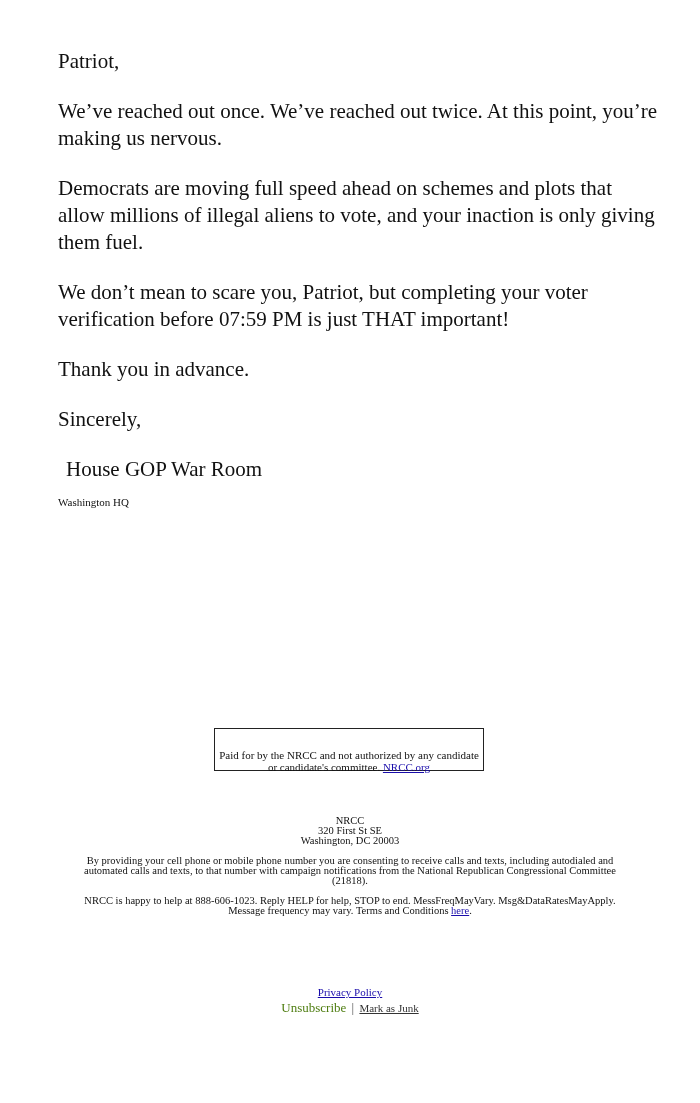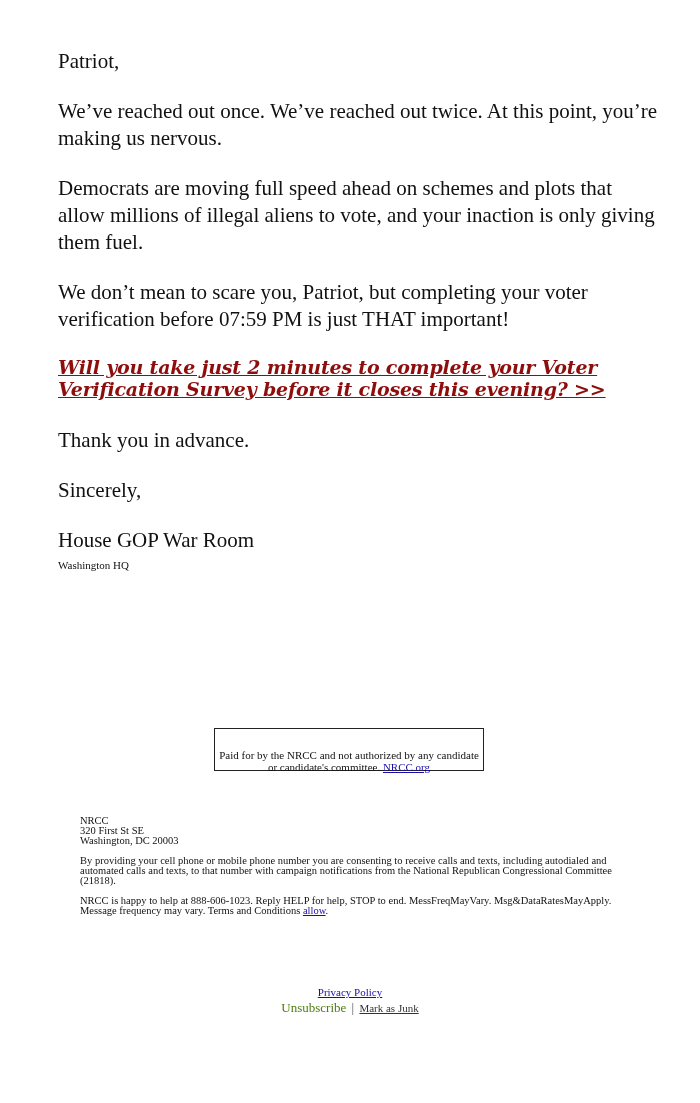--- a/index.html
+++ b/index.html
@@ -37,21 +37,21 @@
       line-height: 22px;
       color: #8e0e0e;
       text-decoration: underline;
       margin: 4px 0 27px 0;
       letter-spacing: -0.2px;
     }
     .sig-name {
       font-family: "Liberation Serif", "DejaVu Serif", serif;
       font-size: 21px;
       line-height: 27px;
-      margin: 0;
+      margin: 8px;
     }
     .sig-loc {
       font-family: "Liberation Serif", "DejaVu Serif", serif;
       font-size: 11px;
       line-height: 22px;
       margin: 0;
     }
     .disclaimer-box {
       position: absolute;
       left: 214px;
@@ -68,21 +68,21 @@
       color: #111;
     }
     a.link {
       color: #1a0dab;
       text-decoration: underline;
     }
     .footer {
       position: absolute;
       left: 80px;
       width: 540px;
-      text-align: left;
+      text-align: center;
       font-family: "Liberation Serif", "DejaVu Serif", serif;
       font-size: 10.5px;
       line-height: 10px;
       color: #111;
     }
     .addr { top: 816px; }
     .consent { top: 856px; }
     .help { top: 896px; }
     .bottom-links {
       position: absolute;
@@ -113,21 +113,20 @@
     }
   </style>
 </head>
 <body>
 
 <div class="content">
   <p class="para">Patriot,</p>
   <p class="para">We’ve reached out once. We’ve reached out twice. At this point, you’re making us nervous.</p>
   <p class="para">Democrats are moving full speed ahead on schemes and plots that allow millions of illegal aliens to vote, and your inaction is only giving them fuel.</p>
   <p class="para">We don’t mean to scare you, Patriot, but completing your voter verification before 07:59 PM is just THAT important!</p>
-  <a class="cta" href="#">Will you take just 2 minutes to complete your Voter Verification Survey before it closes this evening? &gt;&gt;</a>
   <p class="para">Thank you in advance.</p>
   <p class="para">Sincerely,</p>
   <p class="sig-name">House GOP War Room</p>
   <p class="sig-loc">Washington HQ</p>
 </div>
 
 <div class="disclaimer-box">
   <span>Paid for by the NRCC and not authorized by any candidate or candidate's committee.</span>
   <a class="link" href="#">NRCC.org</a>
 </div>
@@ -135,21 +134,21 @@
 <div class="footer addr">
   <div>NRCC</div>
   <div>320 First St SE</div>
   <div>Washington, DC 20003</div>
 </div>
 
 <div class="footer consent">By providing your cell phone or mobile phone number you are consenting to receive calls and texts, including autodialed and automated calls and texts, to that number with campaign notifications from the National Republican Congressional Committee (21818).</div>
 
 <div class="footer help">
   <span>NRCC is happy to help at 888-606-1023. Reply HELP for help, STOP to end. MessFreqMayVary. Msg&amp;DataRatesMayApply. Message frequency may vary. Terms and Conditions</span>
-  <a class="link" href="#">allow</a><span>.</span>
+  <a class="link" href="#">here</a><span>.</span>
 </div>
 
 <div class="bottom-links">
   <a class="privacy" href="#">Privacy Policy</a>
   <div class="unsub-line">
     <a class="unsub" href="#" style="text-decoration:none">Unsubscribe</a>
     <span class="sep">|</span>
     <a class="junk" href="#">Mark as Junk</a>
   </div>
 </div>

